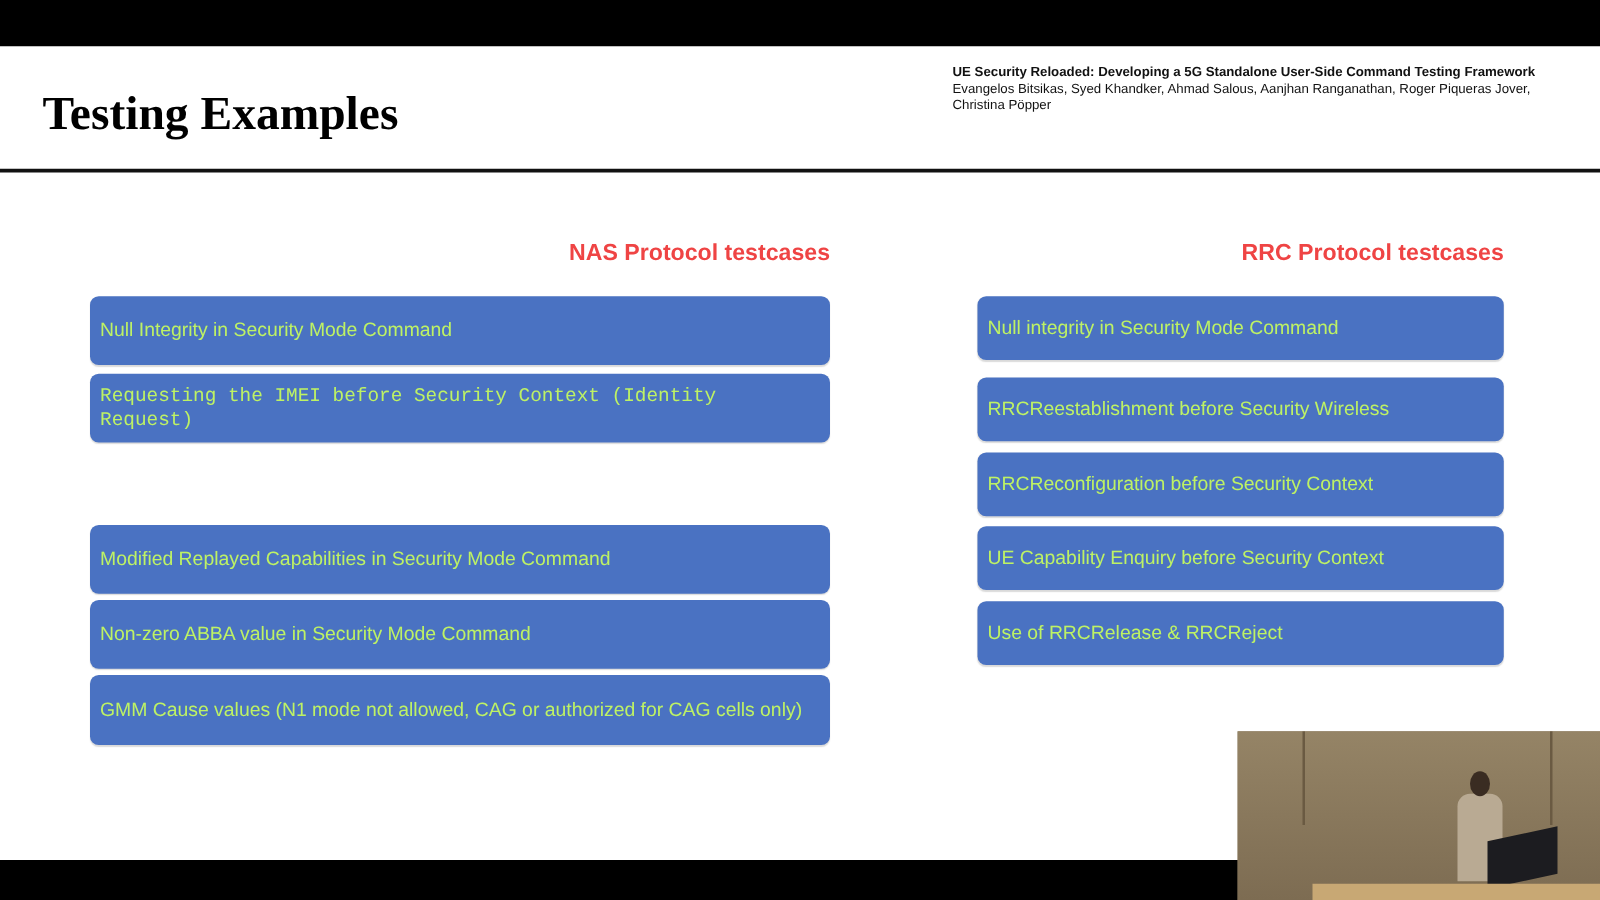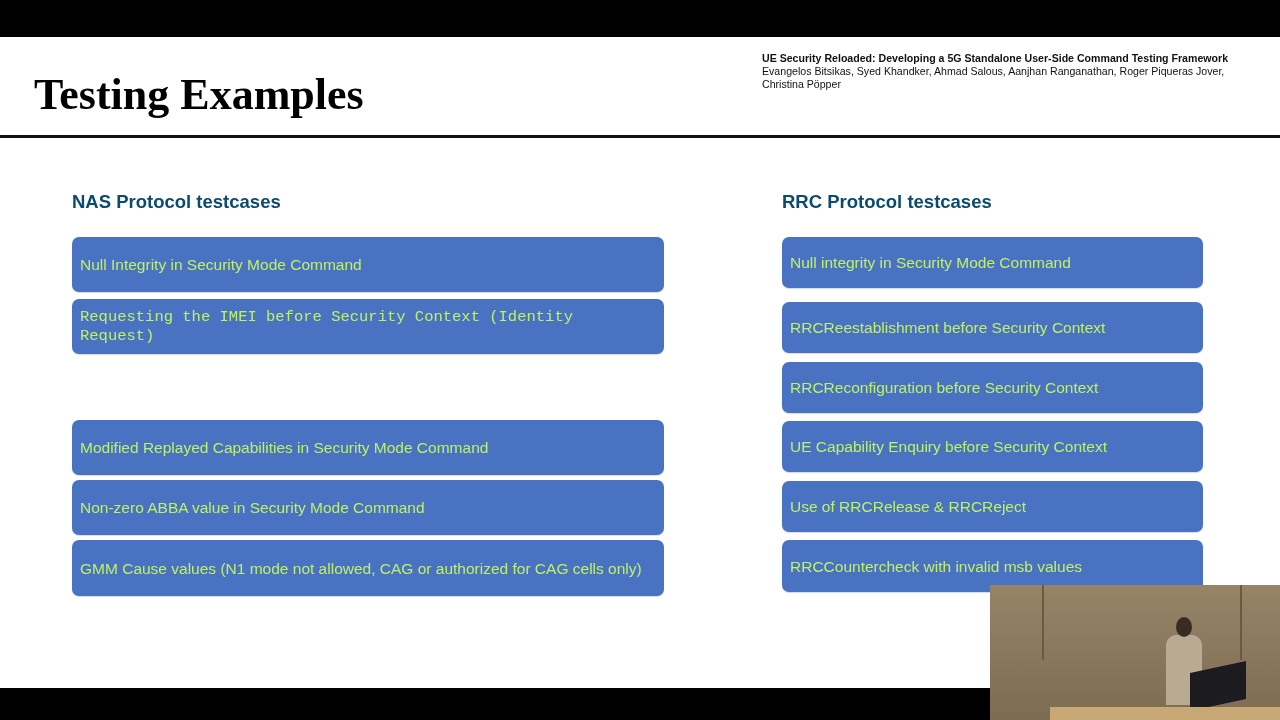--- a/index.html
+++ b/index.html
@@ -1,23 +1,23 @@
 <!DOCTYPE html>
 <html><head>
 <meta charset="utf-8">
 <style>
   html, body { margin:0; padding:0; }
   body { width:1280px; height:720px; background:#000; position:relative; overflow:hidden; font-family:"Liberation Sans", sans-serif; }
   .slide { position:absolute; left:0; top:37px; width:1280px; height:651px; background:#fff; }
   .header { position:absolute; left:0; top:0; width:1280px; height:98px; border-bottom:3px solid #111; }
-  .title { position:absolute; left:34px; top:32px; font-family:"Liberation Serif", serif; font-weight:bold; font-size:44px; color:#000; margin:0; }
+  .title { position:absolute; left:34px; top:32px; font-family:"Liberation Serif", serif; font-weight:bold; font-size:38px; color:#000; margin:0; }
   .citation { position:absolute; left:762px; top:15px; width:505px; font-size:10.6px; line-height:13px; color:#111; }
   .citation .paper-title { font-weight:bold; }
   .citation .venue { font-style:italic; }
-  .col-heading { position:absolute; font-size:18.5px; font-weight:bold; color:#0c4a6e; text-align:left; }
+  .col-heading { position:absolute; font-size:18.5px; font-weight:bold; color:#ef4444; text-align:right; }
   .box { position:absolute; background:#4a72c2; border-radius:7px; color:#bef264; font-size:15.5px; line-height:19px; padding:0 8px; display:flex; align-items:center; box-sizing:border-box; box-shadow:0 1px 1px rgba(0,0,0,0.15); }
   .video { position:absolute; left:990px; top:585px; width:290px; height:135px; background:#8a7a5e; overflow:hidden; }
   .wall { position:absolute; left:0; top:0; width:100%; height:100%; background:linear-gradient(#958466,#7d6c52); }
   .panel-line { position:absolute; top:0; width:2px; height:75px; background:#6a5a42; }
   .speaker-head { position:absolute; left:186px; top:32px; width:16px; height:20px; border-radius:50%; background:#3a2c22; }
   .speaker-body { position:absolute; left:176px; top:50px; width:36px; height:70px; border-radius:10px 10px 0 0; background:#b9aa93; }
   .monitor { position:absolute; left:200px; top:82px; width:56px; height:38px; background:#1c1c20; transform:skewY(-12deg); }
   .desk { position:absolute; left:60px; top:122px; width:230px; height:13px; background:#c8a874; }
 </style>
 </head>
@@ -34,25 +34,24 @@
 
   <div class="col-heading" style="left:72px; top:154px; width:592px;">NAS Protocol testcases</div>
   <div class="box" style="left:72px; top:200px; width:592px; height:55px;">Null Integrity in Security Mode Command</div>
   <div class="box" style="left:72px; top:262px; width:592px; height:55px;font-family:Liberation Mono, monospace;">Requesting the IMEI before Security Context (Identity Request)</div>
   <div class="box" style="left:72px; top:383px; width:592px; height:55px;">Modified Replayed Capabilities in Security Mode Command</div>
   <div class="box" style="left:72px; top:443px; width:592px; height:55px;">Non-zero ABBA value in Security Mode Command</div>
   <div class="box" style="left:72px; top:503px; width:592px; height:56px;">GMM Cause values (N1 mode not allowed, CAG or authorized for CAG cells only)</div>
 
   <div class="col-heading" style="left:782px; top:154px; width:421px;">RRC Protocol testcases</div>
   <div class="box" style="left:782px; top:200px; width:421px; height:51px;">Null integrity in Security Mode Command</div>
-  <div class="box" style="left:782px; top:265px; width:421px; height:51px;">RRCReestablishment before Security Context</div>
+  <div class="box" style="left:782px; top:265px; width:421px; height:51px;">RRCReestablishment before Security Wireless</div>
   <div class="box" style="left:782px; top:384px; width:421px; height:51px;">UE Capability Enquiry before Security Context</div>
   <div class="box" style="left:782px; top:325px; width:421px; height:51px;">RRCReconfiguration before Security Context</div>
   <div class="box" style="left:782px; top:444px; width:421px; height:51px;">Use of RRCRelease &amp; RRCReject</div>
-  <div class="box" style="left:782px; top:503px; width:421px; height:52px;">RRCCountercheck with invalid msb values</div>
 </div>
 
 <div class="video">
   <div class="wall"></div>
   <div class="panel-line" style="left:52px;"></div>
   <div class="panel-line" style="left:250px;"></div>
   <div class="speaker-body"></div>
   <div class="speaker-head"></div>
   <div class="monitor"></div>
   <div class="desk"></div>

